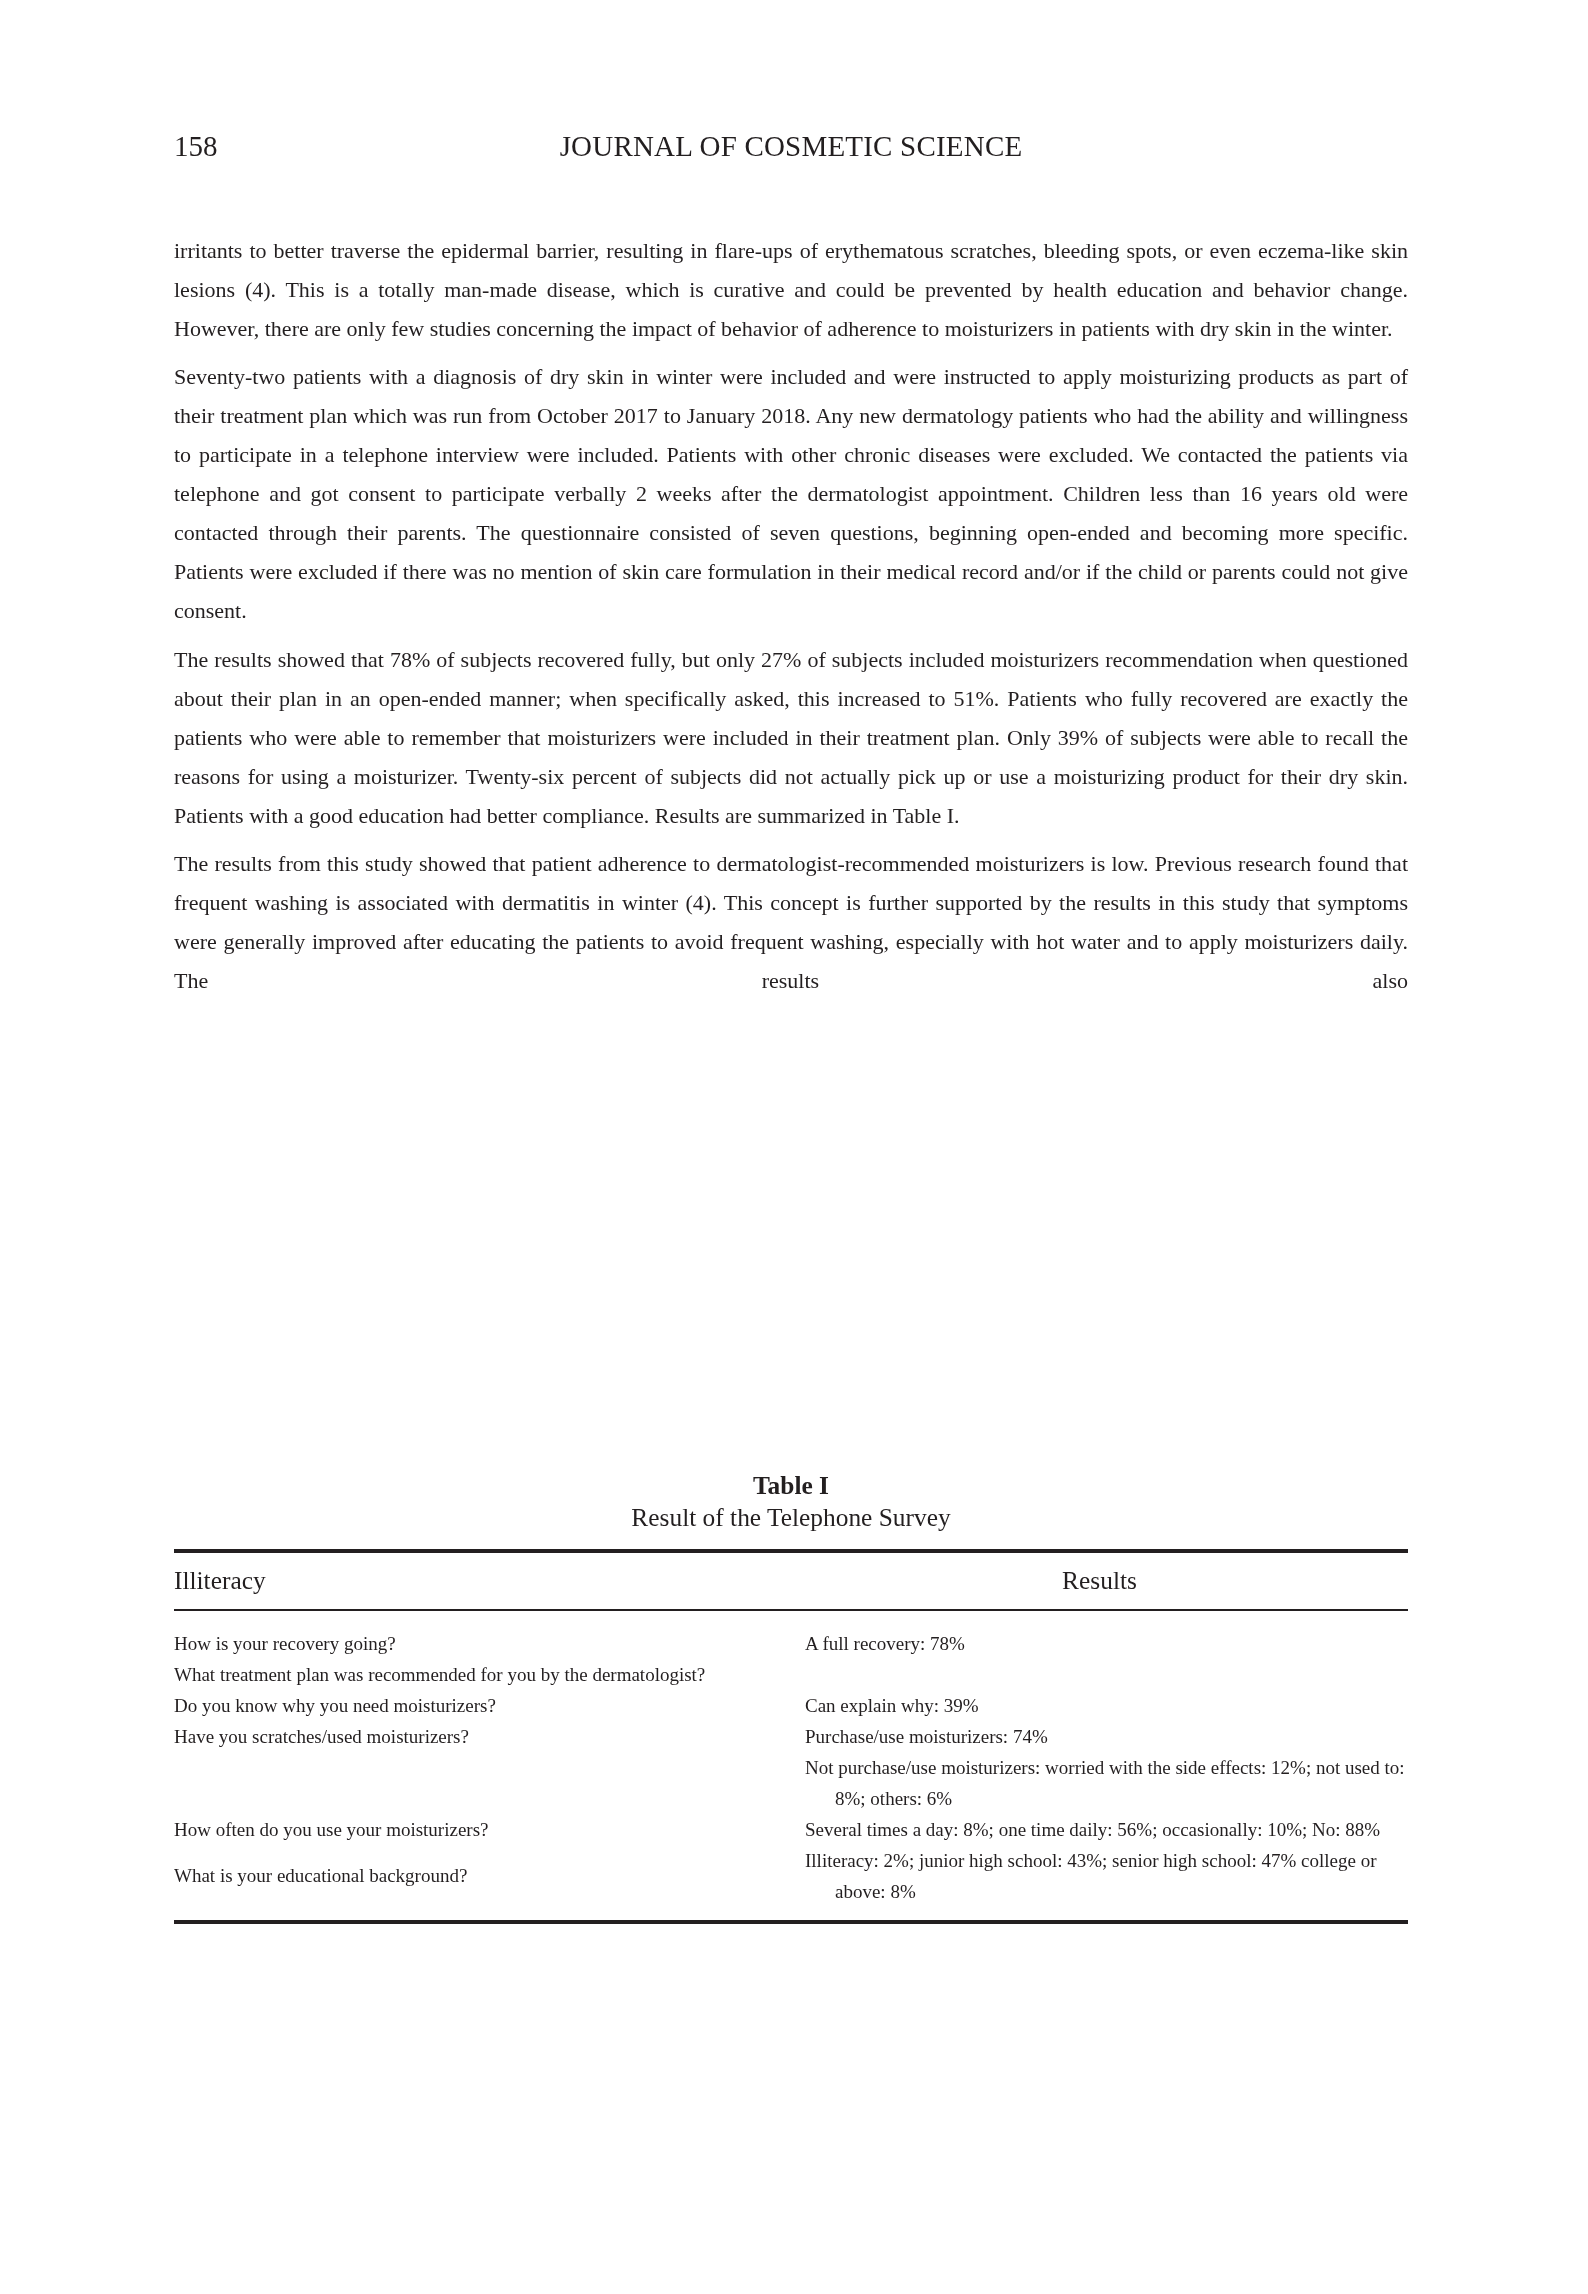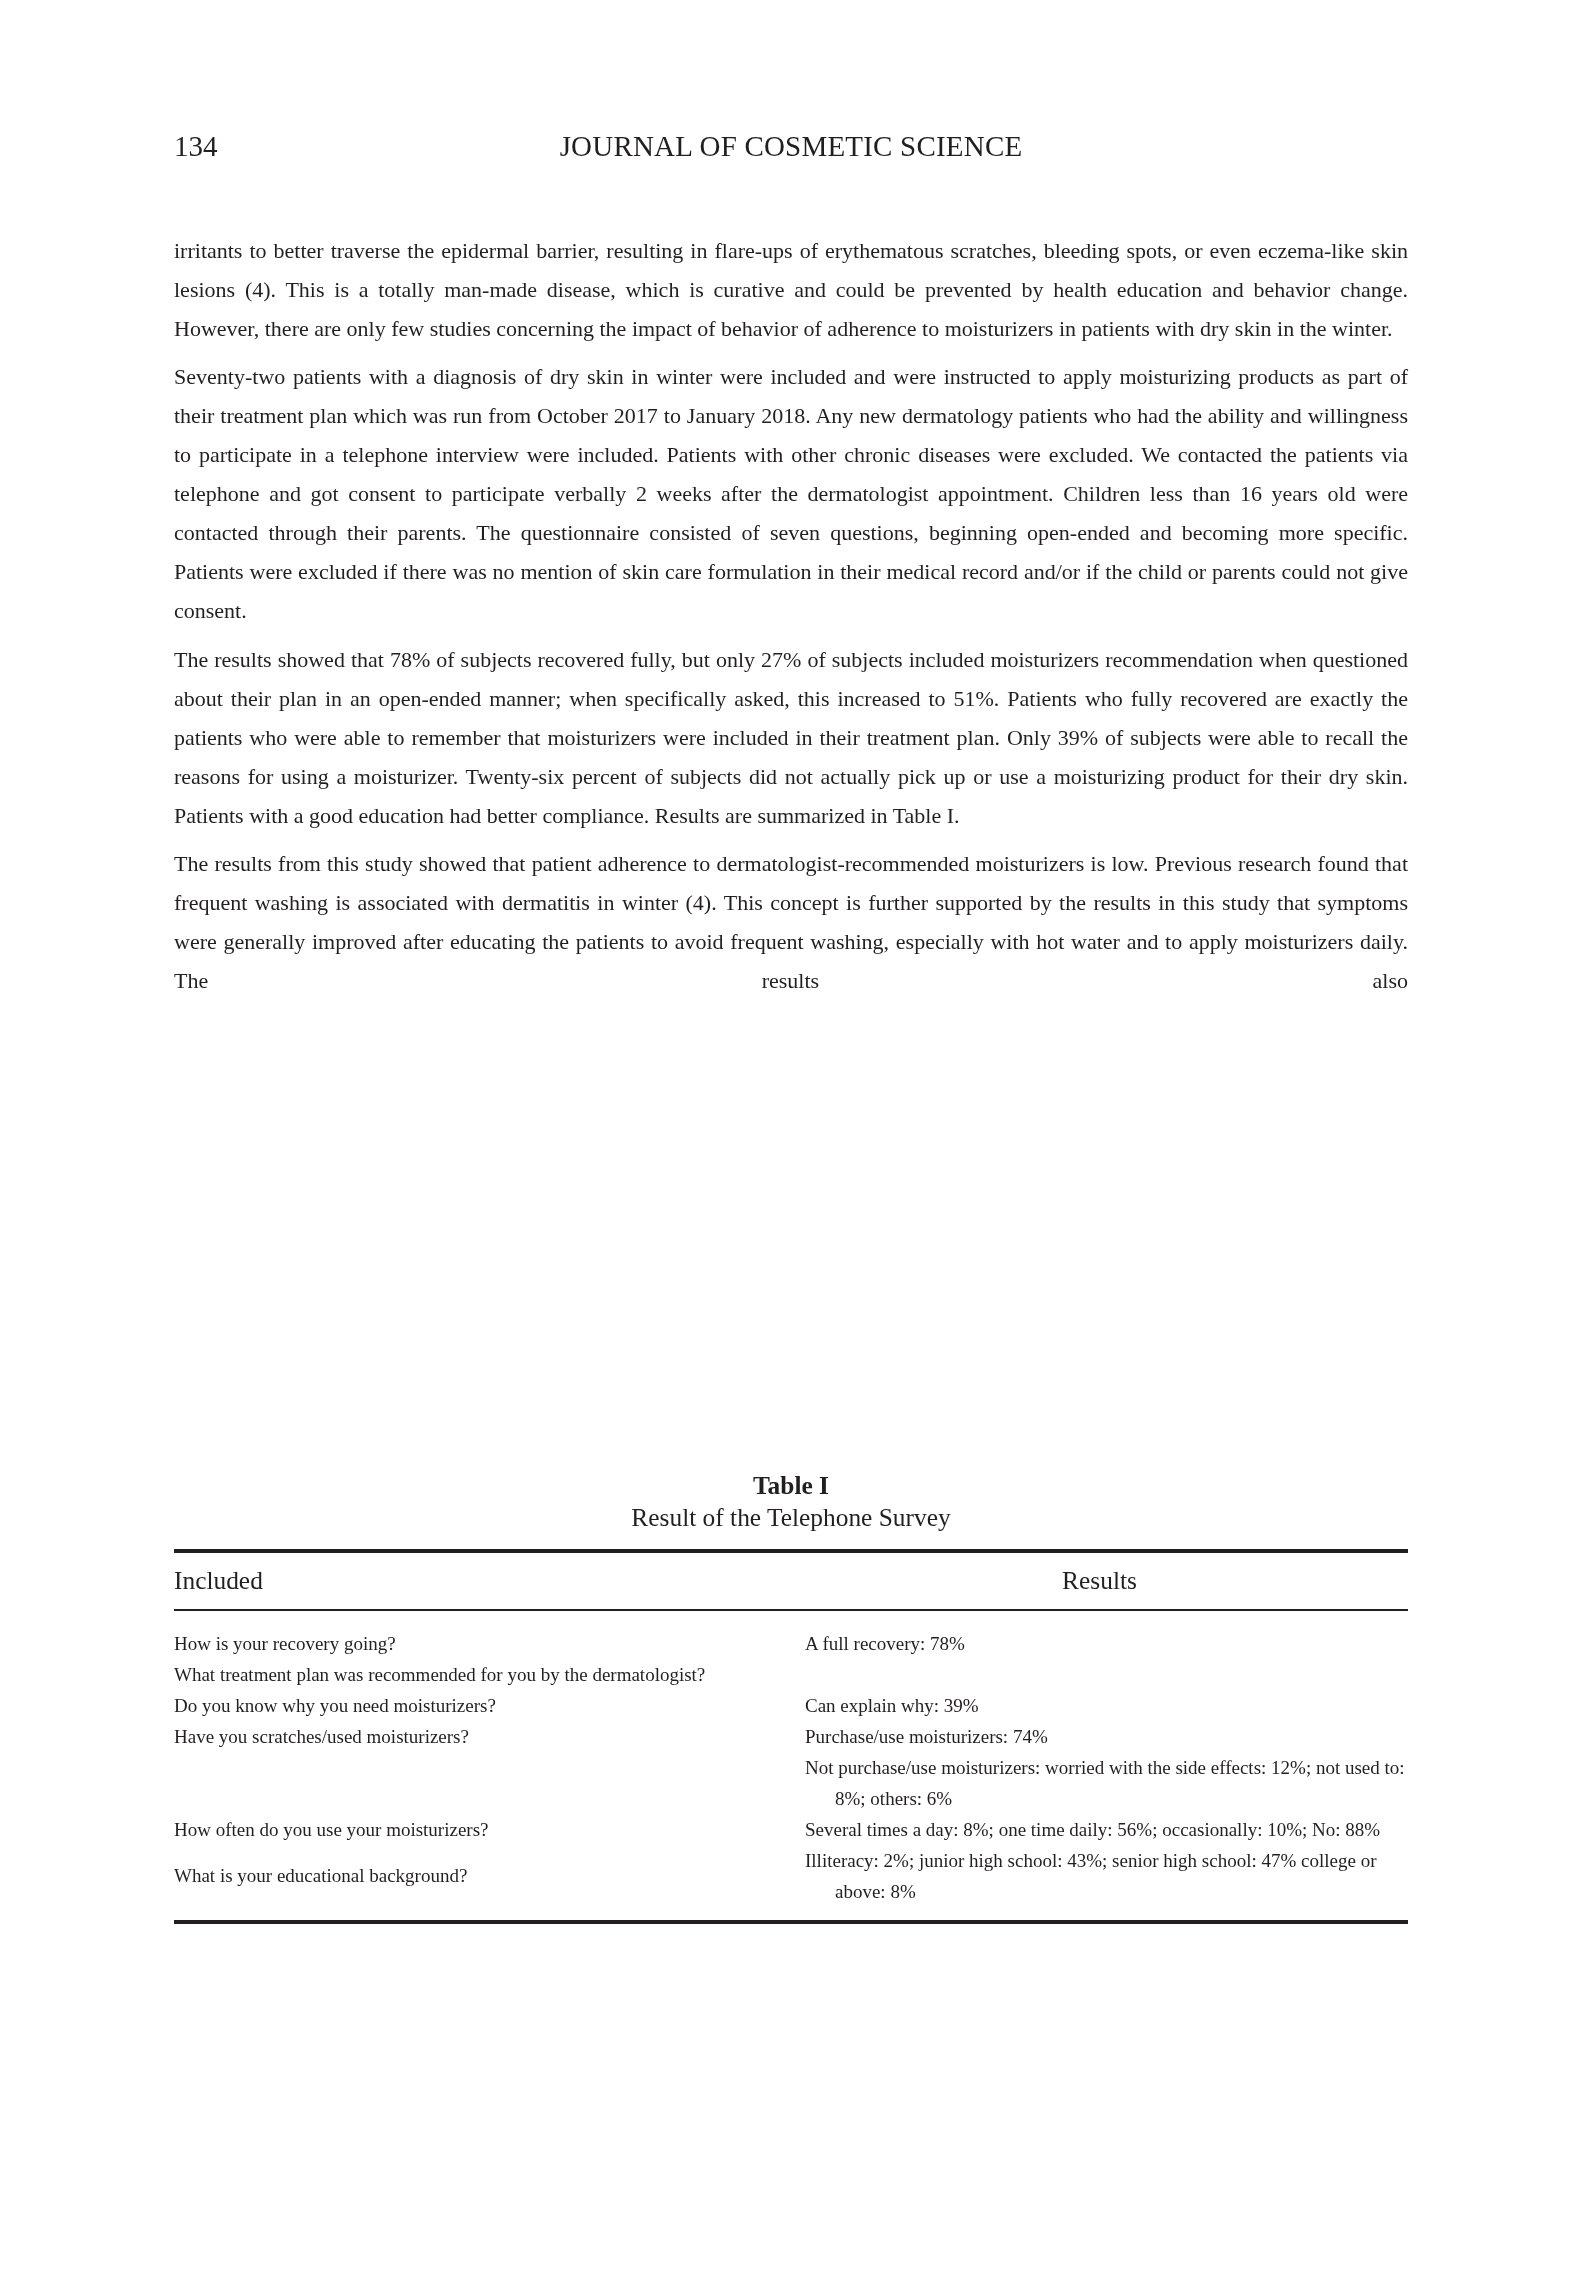--- a/index.html
+++ b/index.html
@@ -37,37 +37,37 @@
   .row .q { width: 631px; padding-right: 19px; box-sizing: border-box; }
   .row .r { flex: 1; }
   .hang { padding-left: 30px; text-indent: -30px; }
   .row.center-q .q { display: flex; align-items: center; }
   .rule-bottom { height: 3.8px; background: #231f20; margin-top: 3.8px; }
 </style>
 </head>
 <body>
 
 <div class="header">
-  <span class="page-num">134</span>
+  <span class="page-num">158</span>
   <span class="journal">JOURNAL OF COSMETIC SCIENCE</span>
 </div>
 
 <div class="body-text">
   <p>irritants to better traverse the epidermal barrier, resulting in flare-ups of erythematous scratches, bleeding spots, or even eczema-like skin lesions (4). This is a totally man-made disease, which is curative and could be prevented by health education and behavior change. However, there are only few studies concerning the impact of behavior of adherence to moisturizers in patients with dry skin in the winter.</p>
   <p>Seventy-two patients with a diagnosis of dry skin in winter were included and were instructed to apply moisturizing products as part of their treatment plan which was run from October 2017 to January 2018. Any new dermatology patients who had the ability and willingness to participate in a telephone interview were included. Patients with other chronic diseases were excluded. We contacted the patients via telephone and got consent to participate verbally 2 weeks after the dermatologist appointment. Children less than 16 years old were contacted through their parents. The questionnaire consisted of seven questions, beginning open-ended and becoming more specific. Patients were excluded if there was no mention of skin care formulation in their medical record and/or if the child or parents could not give consent.</p>
   <p>The results showed that 78% of subjects recovered fully, but only 27% of subjects included moisturizers recommendation when questioned about their plan in an open-ended manner; when specifically asked, this increased to 51%. Patients who fully recovered are exactly the patients who were able to remember that moisturizers were included in their treatment plan. Only 39% of subjects were able to recall the reasons for using a moisturizer. Twenty-six percent of subjects did not actually pick up or use a moisturizing product for their dry skin. Patients with a good education had better compliance. Results are summarized in Table I.</p>
   <p class="last">The results from this study showed that patient adherence to dermatologist-recommended moisturizers is low. Previous research found that frequent washing is associated with dermatitis in winter (4). This concept is further supported by the results in this study that symptoms were generally improved after educating the patients to avoid frequent washing, especially with hot water and to apply moisturizers daily. The results also</p>
 </div>
 
 <div class="table-block">
   <div class="table-title">Table I</div>
   <div class="table-caption">Result of the Telephone Survey</div>
   <div class="rule-thick"></div>
   <div class="col-head">
-    <div class="q">Included</div>
+    <div class="q">Illiteracy</div>
     <div class="r">Results</div>
   </div>
   <div class="rule-thin"></div>
 
   <div class="rows">
     <div class="row">
       <div class="q hang">How is your recovery going?</div>
       <div class="r">
         <div class="hang">A full recovery: 78%</div>
       </div>

